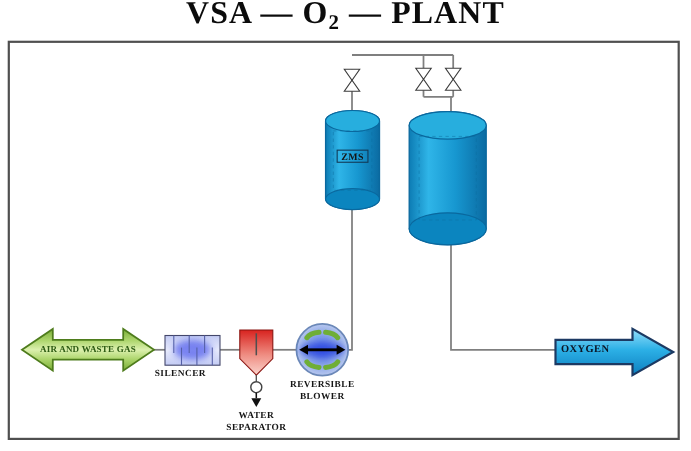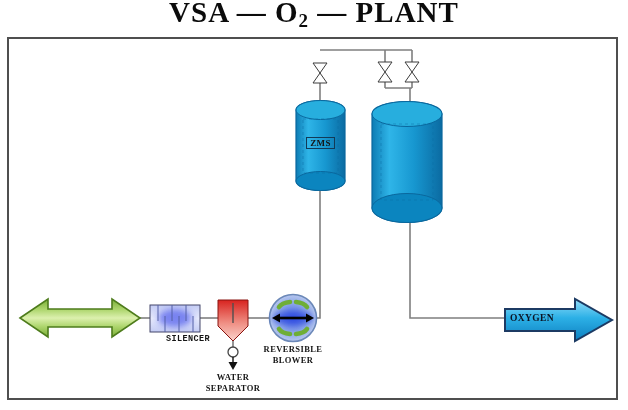--- a/index.html
+++ b/index.html
@@ -145,22 +145,23 @@
       <g fill="#000000">
         <path d="M279,318 H307" stroke="#000000" stroke-width="2.6"></path>
         <polygon points="272,318 280,313.5 280,322.5"></polygon>
         <polygon points="314,318 306,313.5 306,322.5"></polygon>
       </g>
     </g>
 
     <polygon points="505,309 575,309 575,299 612,320 575,341 575,331 505,331" fill="url(#cyanGrad)" stroke="#1c3a63" stroke-width="2"></polygon>
   </svg>
 
+  <div class="lbl" style="left:22px;top:312.5px;width:116px;font-size:8.2px;color:#2d5b13;letter-spacing:0.2px;">AIR AND WASTE GAS</div>
 
-  <div class="lbl lbl-sm" style="left:158px;top:334px;width:60px;font-family:Liberation Mono, monospace;">SILENCER</div>
+  <div class="lbl lbl-sm" style="left:134px;top:334px;width:60px;">SILENCER</div>
 
   <div class="lbl lbl-sm" style="left:253px;top:344px;width:80px;">
     <div>REVERSIBLE</div>
     <div>BLOWER</div>
   </div>
 
   <div class="lbl lbl-sm" style="left:193px;top:372px;width:80px;">
     <div>WATER</div>
     <div>SEPARATOR</div>
   </div>

